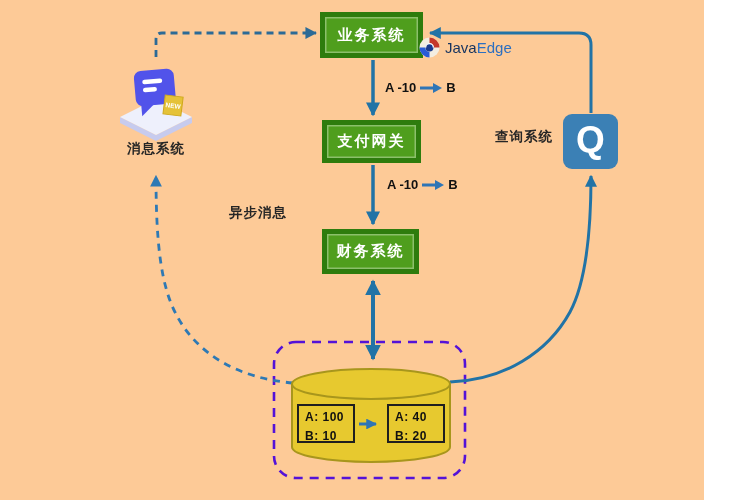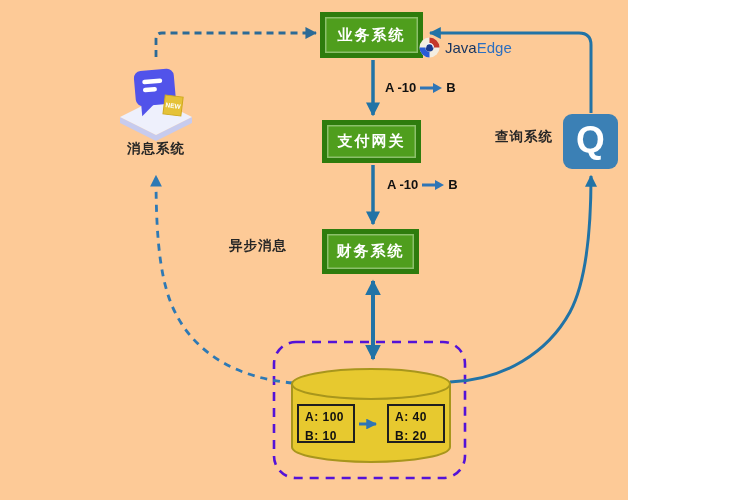--- a/index.html
+++ b/index.html
@@ -1,18 +1,18 @@
 <!DOCTYPE html>
 <html><head>
 <meta charset="utf-8">
 <style>
   html,body{margin:0;padding:0;}
   body{font-family:"Liberation Sans","DejaVu Sans",sans-serif;}
   #canvas{
-    position:relative;width:628px;height:500px;background:#fdca97;overflow:hidden;
+    position:relative;width:704px;height:500px;background:#fdca97;overflow:hidden;
   }
   #connectors{position:absolute;left:0;top:0;z-index:1;}
   .abs{position:absolute;z-index:2;}
   .node{
     box-sizing:border-box;
     background:#4f9e1d;
     border:5px solid #2e7c0d;
     box-shadow:inset 0 0 0 1.5px rgba(255,255,255,.35);
     color:#fff;font-weight:bold;font-size:15px;letter-spacing:2px;
     display:flex;align-items:center;justify-content:center;
@@ -107,21 +107,21 @@
       <rect x="32" y="23" width="14" height="4.5" rx="2.2" fill="#fff"></rect>
       <path d="M29 39 L29 51 L41 41 Z" fill="#5153ea"></path>
     </g>
     <g transform="rotate(7 62 42)">
       <rect x="53" y="32" width="18" height="19" fill="#e5c238" stroke="#cfa91d" stroke-width="1"></rect>
       <text x="62" y="44" font-size="6.5" fill="#fff" font-weight="bold" text-anchor="middle">NEW</text>
     </g>
   </svg>
   <div class="cn-label abs" style="left:111px;top:140px;width:90px;text-align:center;">消息系统</div>
 
-  <div class="cn-label abs" style="left:229px;top:237px;">异步消息</div>
+  <div class="cn-label abs" style="left:229px;top:204px;">异步消息</div>
 
   <div class="flow-label abs" style="left:385px;top:80px;">
     <span>A -10</span>
     <svg width="24" height="12" viewBox="0 0 24 12">
       <path d="M1 6 H16" stroke="#2e75b6" stroke-width="3" fill="none"></path>
       <path d="M14 1 L23 6 L14 11 z" fill="#2e75b6"></path>
     </svg>
     <span>B</span>
   </div>
 

